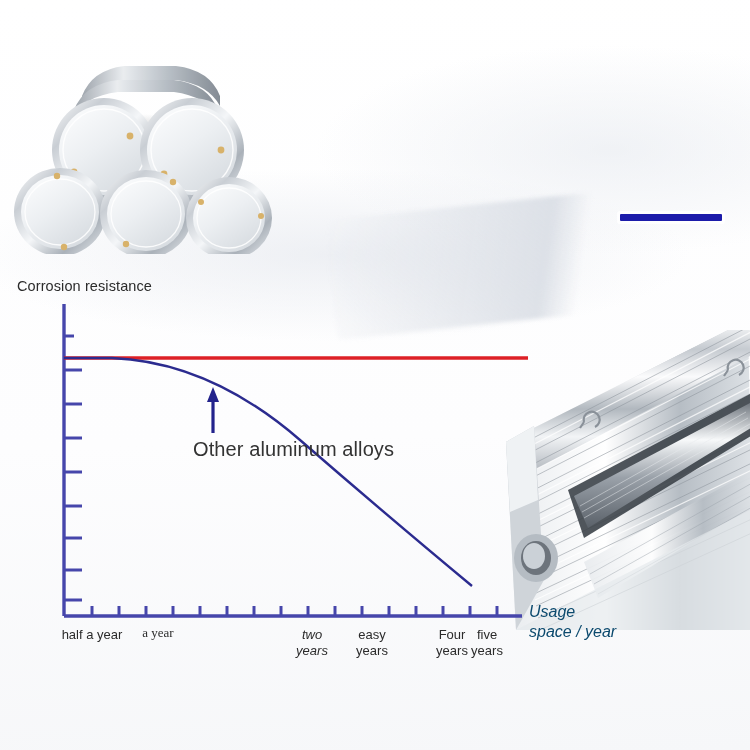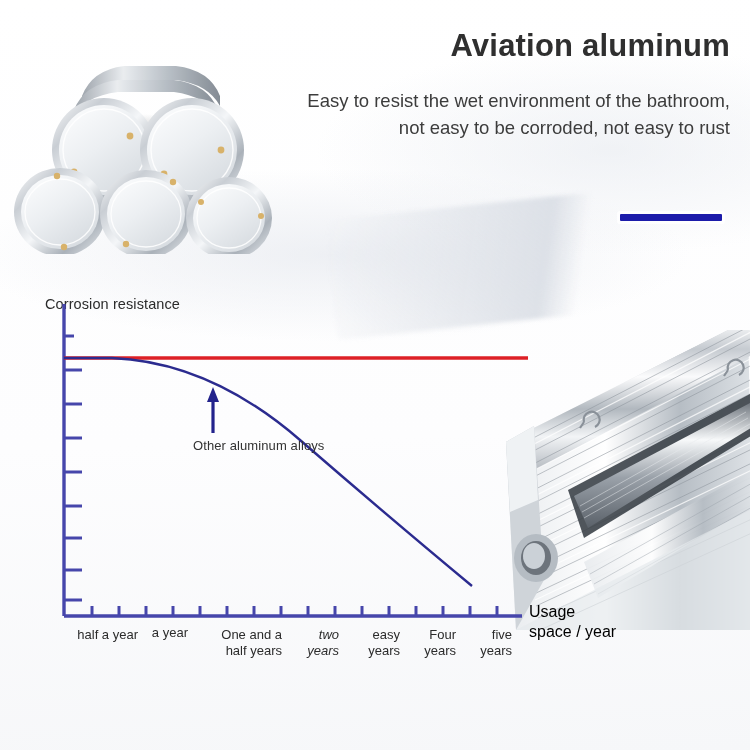--- a/index.html
+++ b/index.html
@@ -47,38 +47,38 @@
   .barrels svg{display:block;width:100%;height:100%;}
 
   
   .product{position:absolute;left:498px;top:330px;width:256px;height:300px;}
   .product svg{display:block;width:100%;height:100%;}
 
   
   .chart{position:absolute;left:0;top:270px;width:640px;height:400px;}
   .chart svg{display:block;width:640px;height:400px;overflow:visible;}
   .ylabel{
-    position:absolute;left:17px;top:296px;font-size:14.5px;color:#2b2b2b;
-    letter-spacing:.1px;white-space:nowrap;margin-left:28px;
+    position:absolute;left:17px;top:278px;font-size:14.5px;color:#2b2b2b;
+    letter-spacing:.1px;white-space:nowrap;
   }
   .redlabel{
     position:absolute;left:190px;top:331px;font-size:15px;color:#d8232a;
     white-space:nowrap;letter-spacing:.1px;
   }
   .bluelabel{
-    position:absolute;left:193px;top:438px;font-size:13px;color:#333;
+    position:absolute;left:193px;top:438px;font-size:20px;color:#333;
     white-space:nowrap;letter-spacing:.1px;
   }
   .xaxis-title{
-    position:absolute;left:529px;top:602px;font-size:16px;color:#000000;
-    line-height:1.25;white-space:nowrap;
+    position:absolute;left:529px;top:602px;font-size:16px;color:#0c4a6e;
+    line-height:1.25;white-space:nowrap;font-style:italic;
   }
   .tick-label{
     position:absolute;top:627px;font-size:13px;color:#2b2b2b;
-    text-align:right;line-height:1.2;
+    text-align:center;line-height:1.2;
   }
 </style>
 </head>
 <body>
 
 <div id="page">
 
   <div class="bg-wash"></div>
   <div class="diag-sheen"></div>
 
@@ -151,22 +151,20 @@
       <g>
         <ellipse cx="217" cy="186" rx="43" ry="41" fill="url(#rim)"></ellipse>
         <ellipse cx="217" cy="186" rx="36" ry="34" fill="url(#face)"></ellipse>
         <ellipse cx="217" cy="186" rx="32" ry="30" fill="none" stroke="#ffffff" stroke-width="1.3" opacity=".85"></ellipse>
         <circle cx="189" cy="170" r="3" fill="#d8b26a"></circle>
         <circle cx="249" cy="184" r="3" fill="#d8b26a"></circle>
       </g>
     </svg>
   </div>
 
-  <div class="headline">Aviation aluminum</div>
-  <div class="subhead">Easy to resist the wet environment of the bathroom, not easy to be corroded, not easy to rust</div>
   <div class="accent-bar"></div>
 
   <div class="product">
     <svg viewBox="0 0 256 300" xmlns="http://www.w3.org/2000/svg">
       <defs>
         <linearGradient id="alu" x1="0" y1="0" x2="0" y2="1">
           <stop offset="0" stop-color="#ffffff"></stop>
             <stop offset=".18" stop-color="#c5cad0"></stop>
           <stop offset=".35" stop-color="#fdfdfe"></stop>
             <stop offset=".55" stop-color="#aeb5bc"></stop>
@@ -314,36 +312,32 @@
   <div class="bluelabel">Other aluminum alloys</div>
 
   <div class="xaxis-title">
     <div>Usage</div>
     <div>space / year</div>
   </div>
 
   <div class="tick-label" style="left:46px;width:92px;">
     <div>half a year</div>
   </div>
-  <div class="tick-label" style="left:128px;width:60px;top:625px;">
+  <div class="tick-label" style="left:128px;width:60px;top:625px;font-family:Liberation Serif, serif;">
     <div>a year</div>
-  </div>
-  <div class="tick-label" style="left:192px;width:90px;">
-    <div>One and a</div>
-    <div>half years</div>
   </div>
   <div class="tick-label" style="left:285px;width:54px;font-style:italic;">
     <div>two</div>
     <div>years</div>
   </div>
   <div class="tick-label" style="left:344px;width:56px;">
     <div>easy</div>
     <div>years</div>
   </div>
-  <div class="tick-label" style="left:404px;width:52px;">
+  <div class="tick-label" style="left:426px;width:52px;">
     <div>Four</div>
     <div>years</div>
   </div>
   <div class="tick-label" style="left:462px;width:50px;">
     <div>five</div>
     <div>years</div>
   </div>
 
 </div>
 

